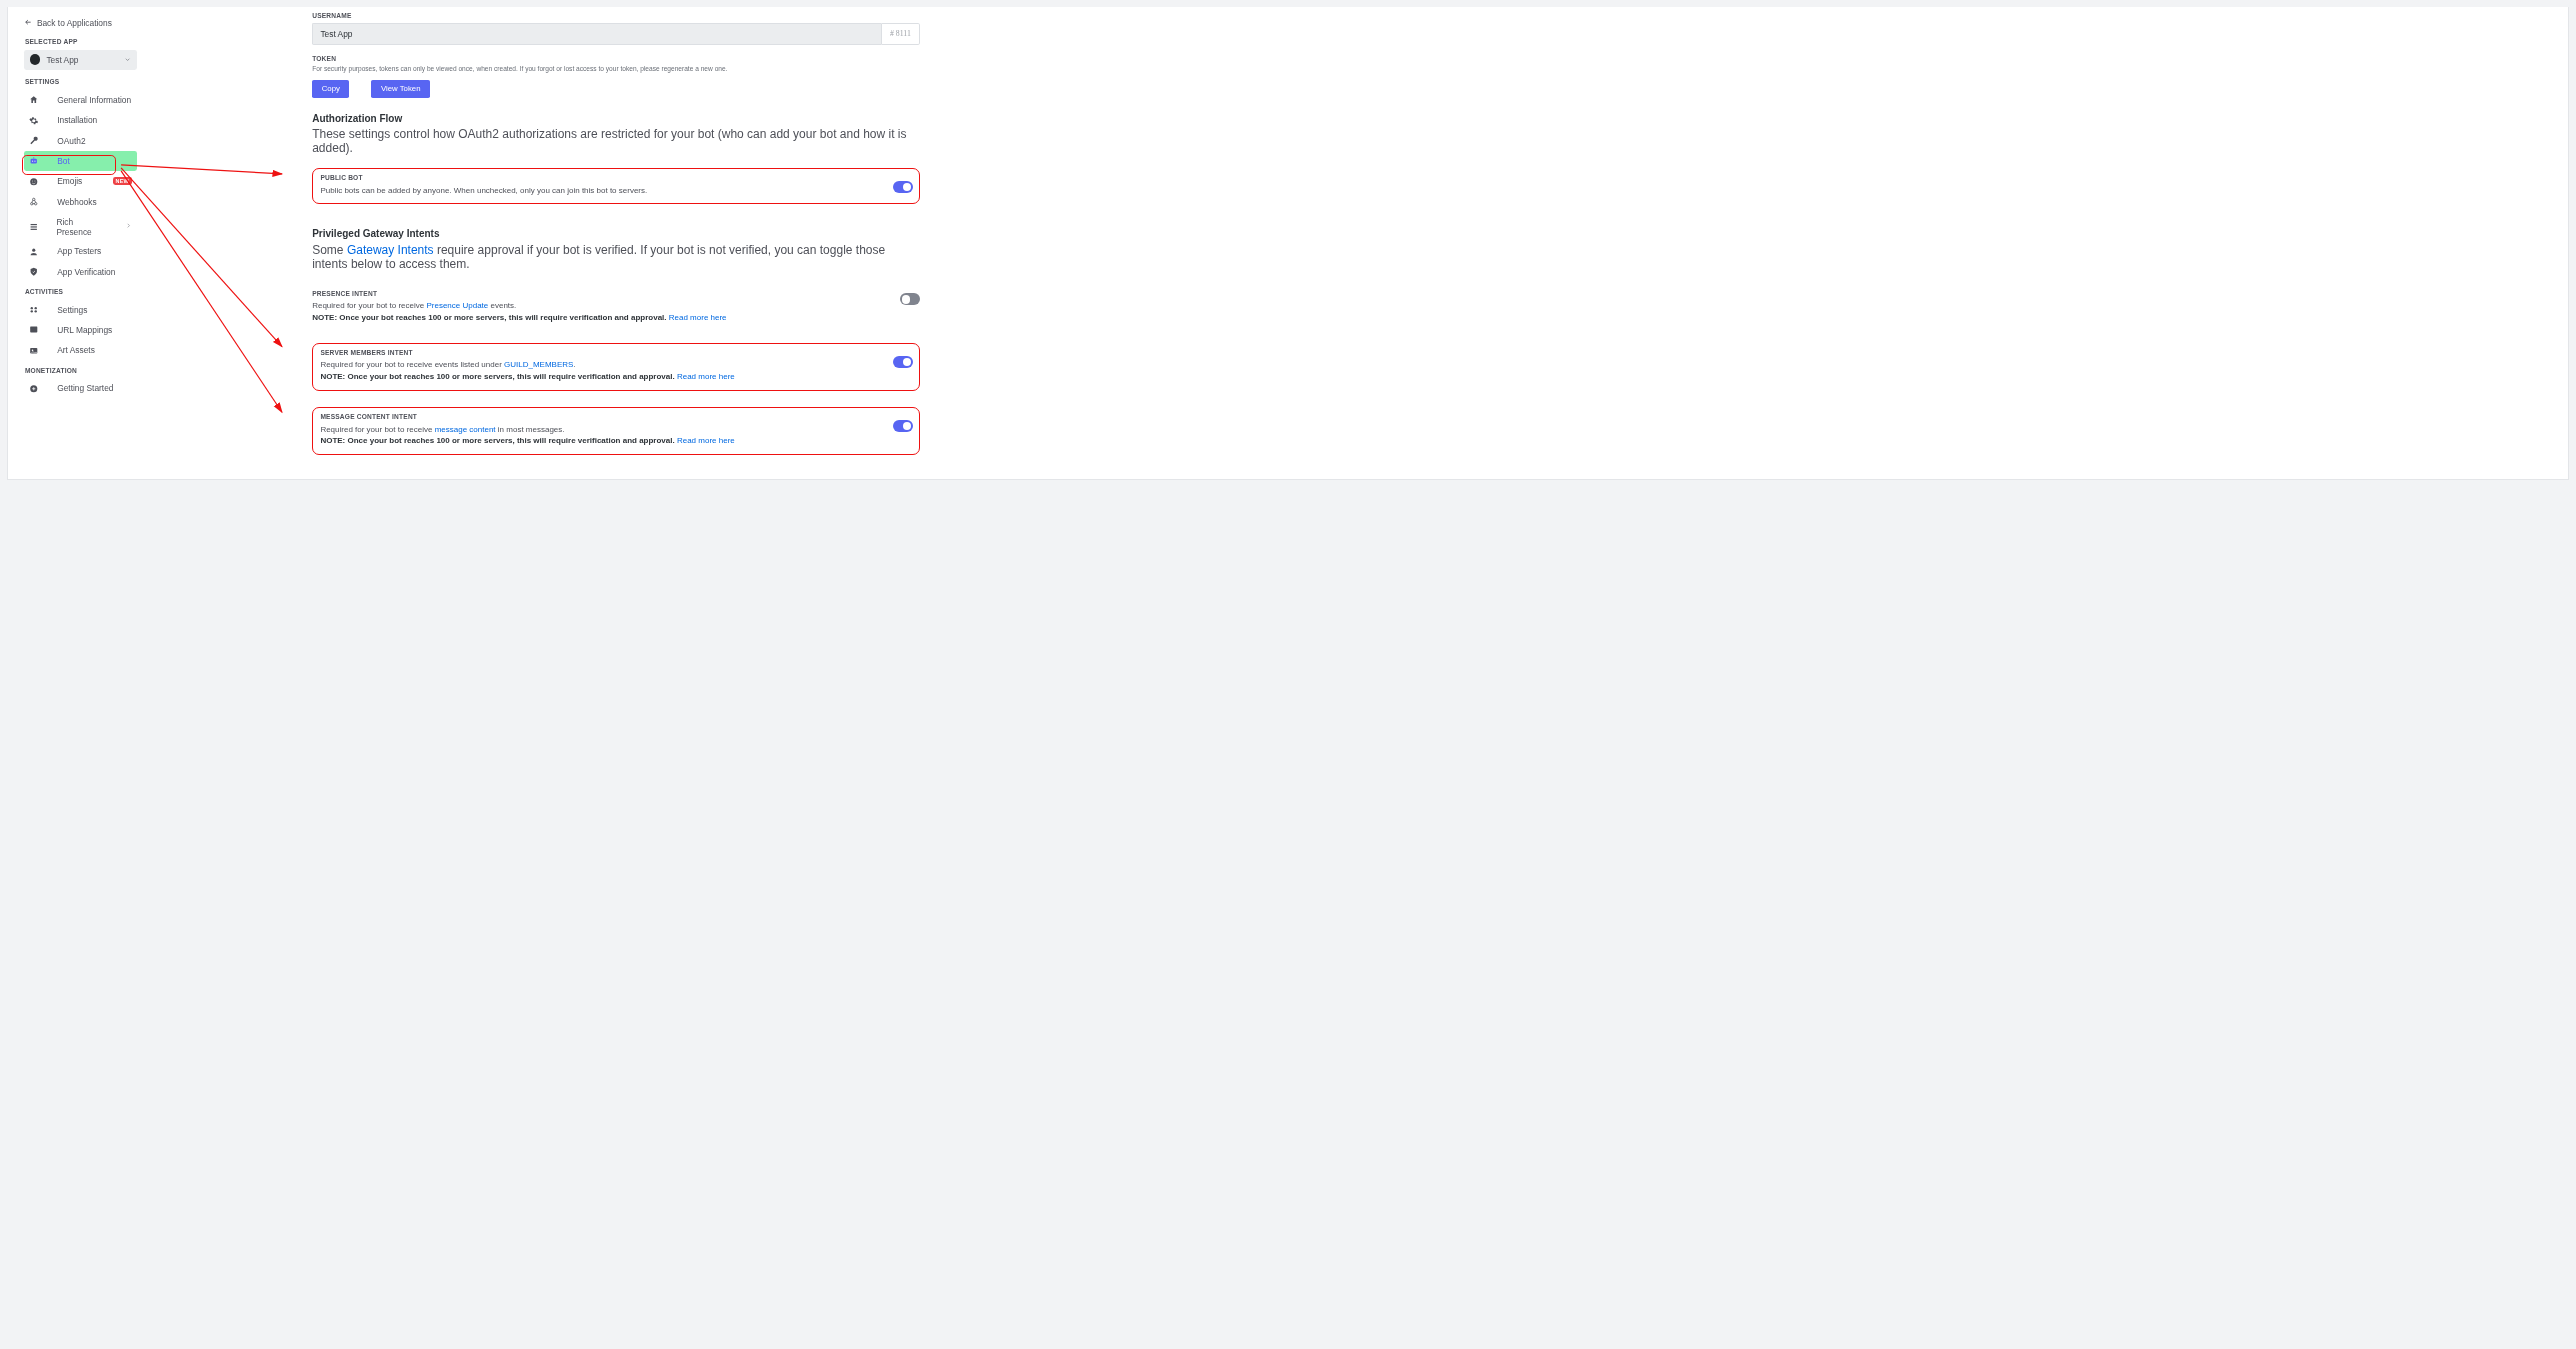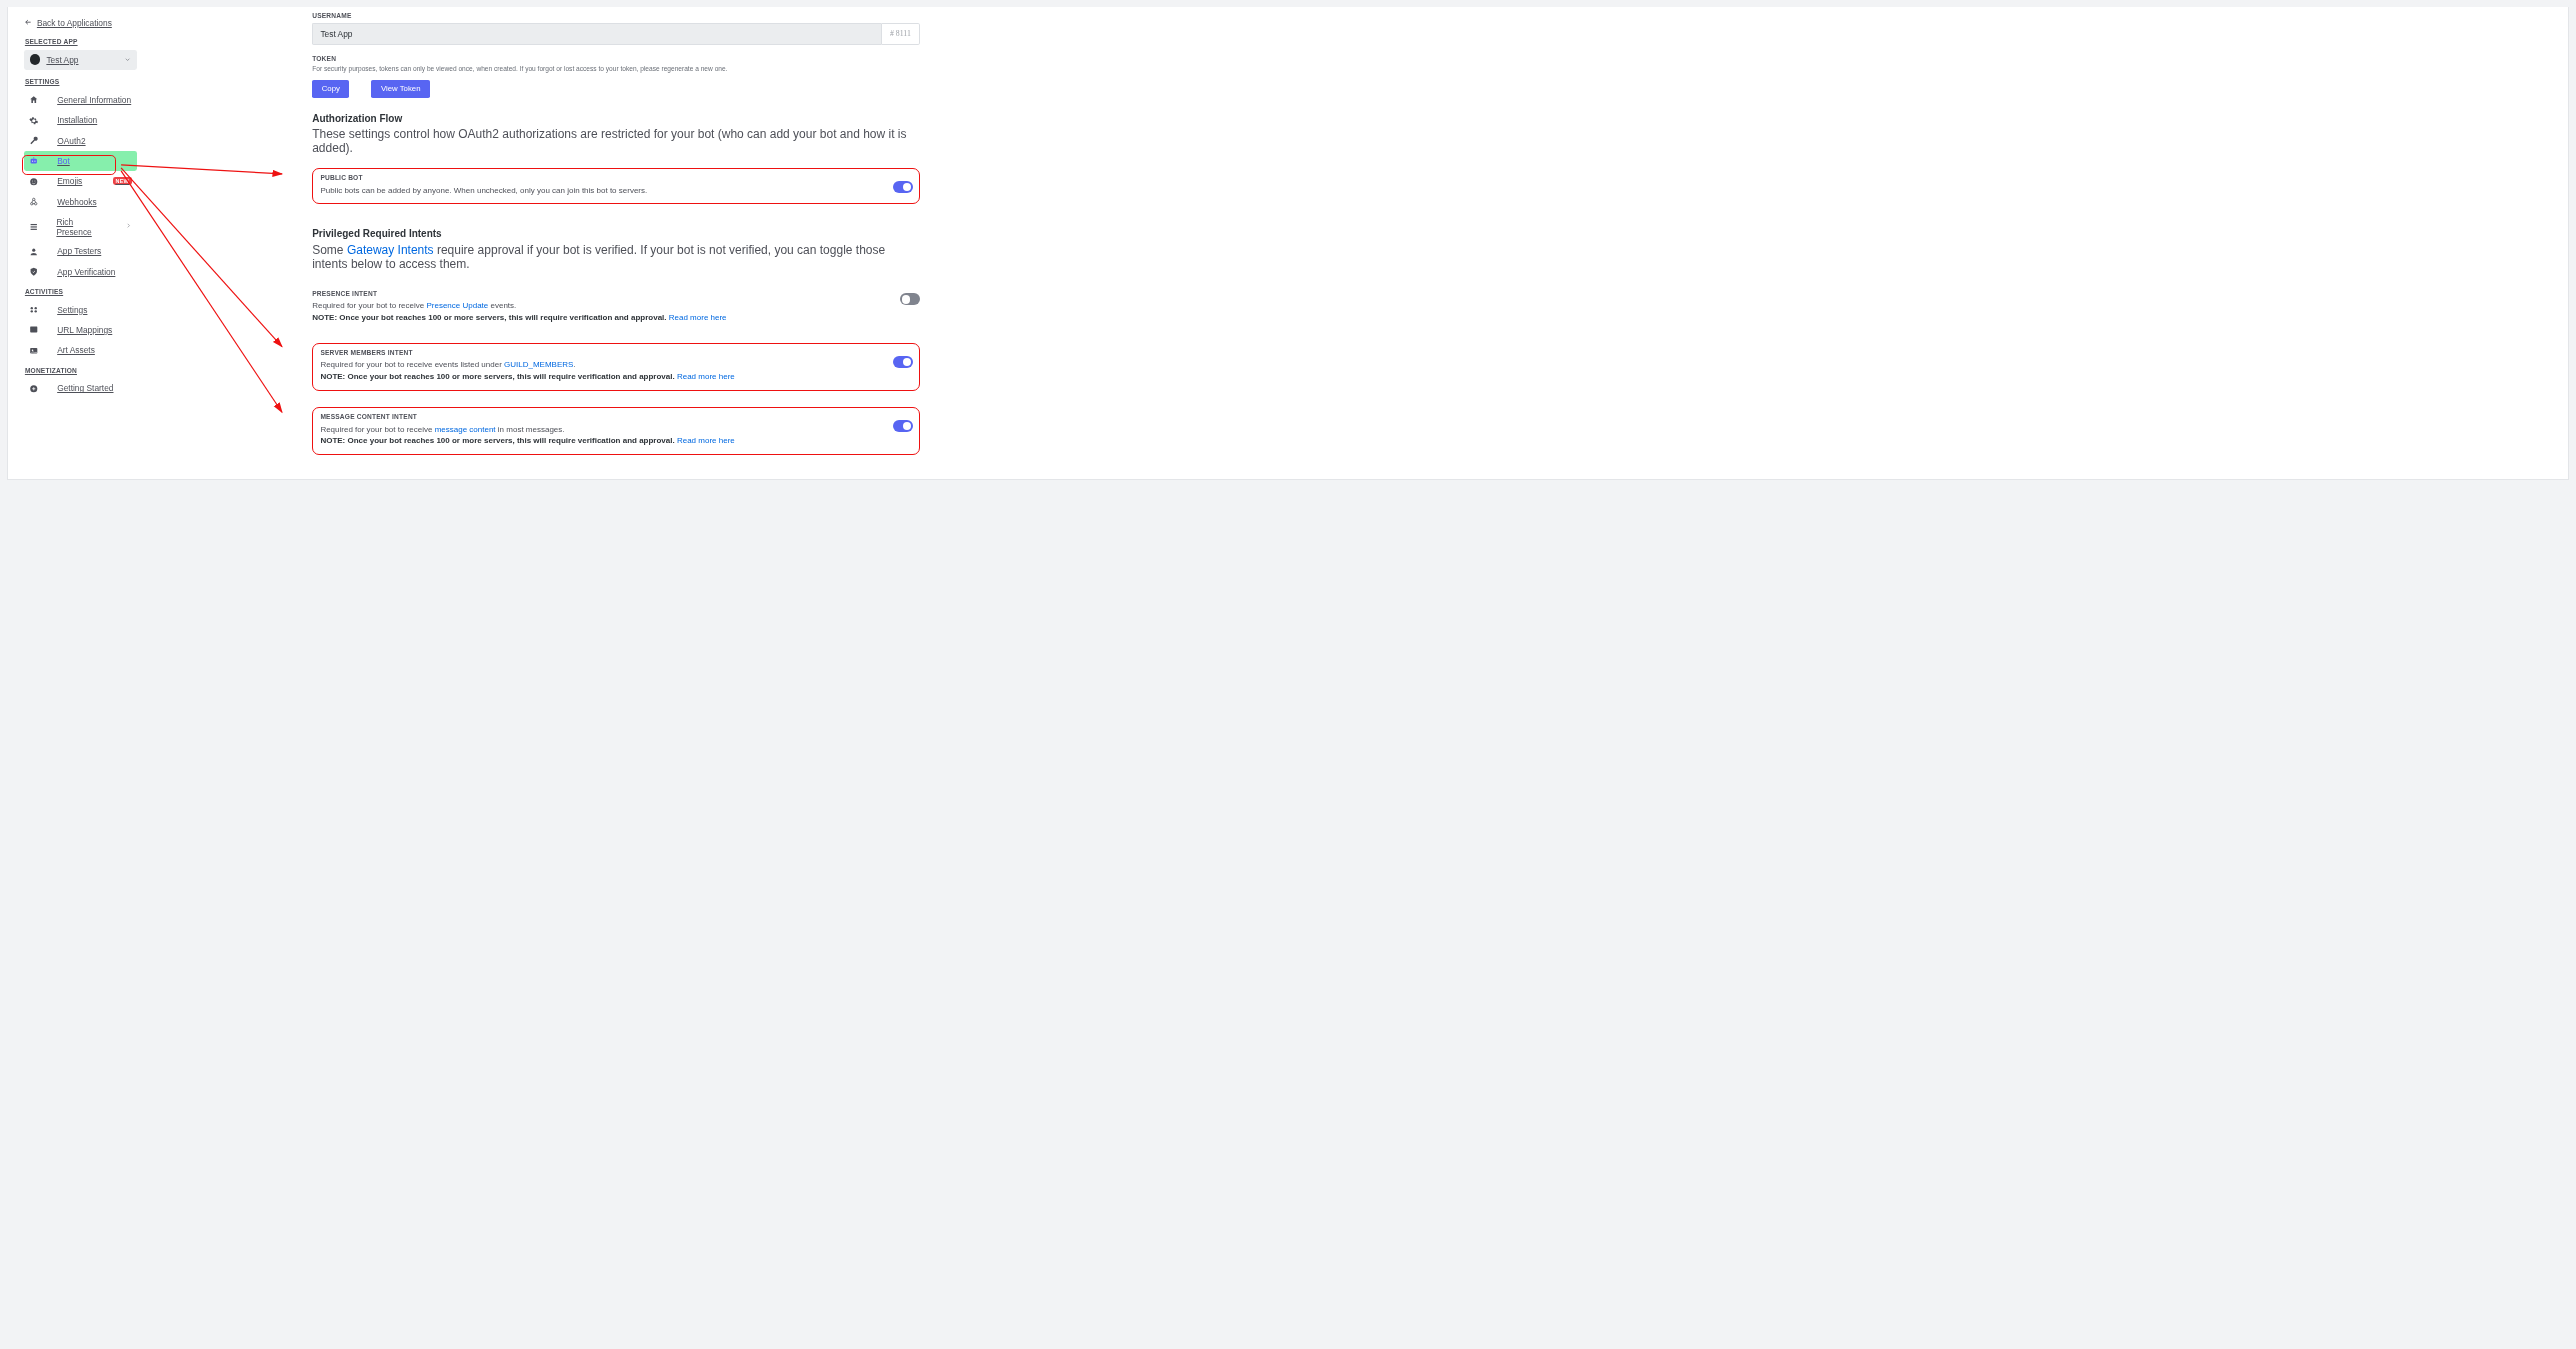--- a/index.html
+++ b/index.html
@@ -19,21 +19,20 @@
     border-radius: 0;
     min-height: 453px;
     display: flex;
     position: relative;
   }
   
   .sidebar {
     width: 137px;
     padding: 10.7px 8.4px 10.7px 15.5px;
     flex-shrink: 0;
-    text-decoration: underline;
   }
   .back-link {
     display: flex;
     align-items: center;
     gap: 4.8px;
     color: #4e5058;
     font-size: 8.4px;
     cursor: pointer;
     margin-bottom: 9.5px;
   }
@@ -436,21 +435,21 @@
 
         <div class="red-box">
           <div class="setting-head">PUBLIC BOT</div>
           <div class="setting-desc">Public bots can be added by anyone. When unchecked, only you can join this bot to servers.</div>
           <div class="toggle on"></div>
         </div>
 
 
         <div style="height:18px"></div>
 
-        <h3 class="section-title">Privileged Required Intents</h3>
+        <h3 class="section-title">Privileged Gateway Intents</h3>
         <div class="section-desc">
           <span>Some </span><a class="inline-link">Gateway Intents</a><span> require approval if your bot is verified. If your bot is not verified, you can toggle those intents below to access them.</span>
         </div>
 
         <div class="setting-block" style="border-top:none;">
           <div class="setting-head">PRESENCE INTENT</div>
           <div class="setting-desc">
             <span>Required for your bot to receive </span><a class="inline-link">Presence Update</a><span> events.</span><br>
             <b>NOTE: Once your bot reaches 100 or more servers, this will require verification and approval. </b><a class="inline-link">Read more here</a>
           </div>

